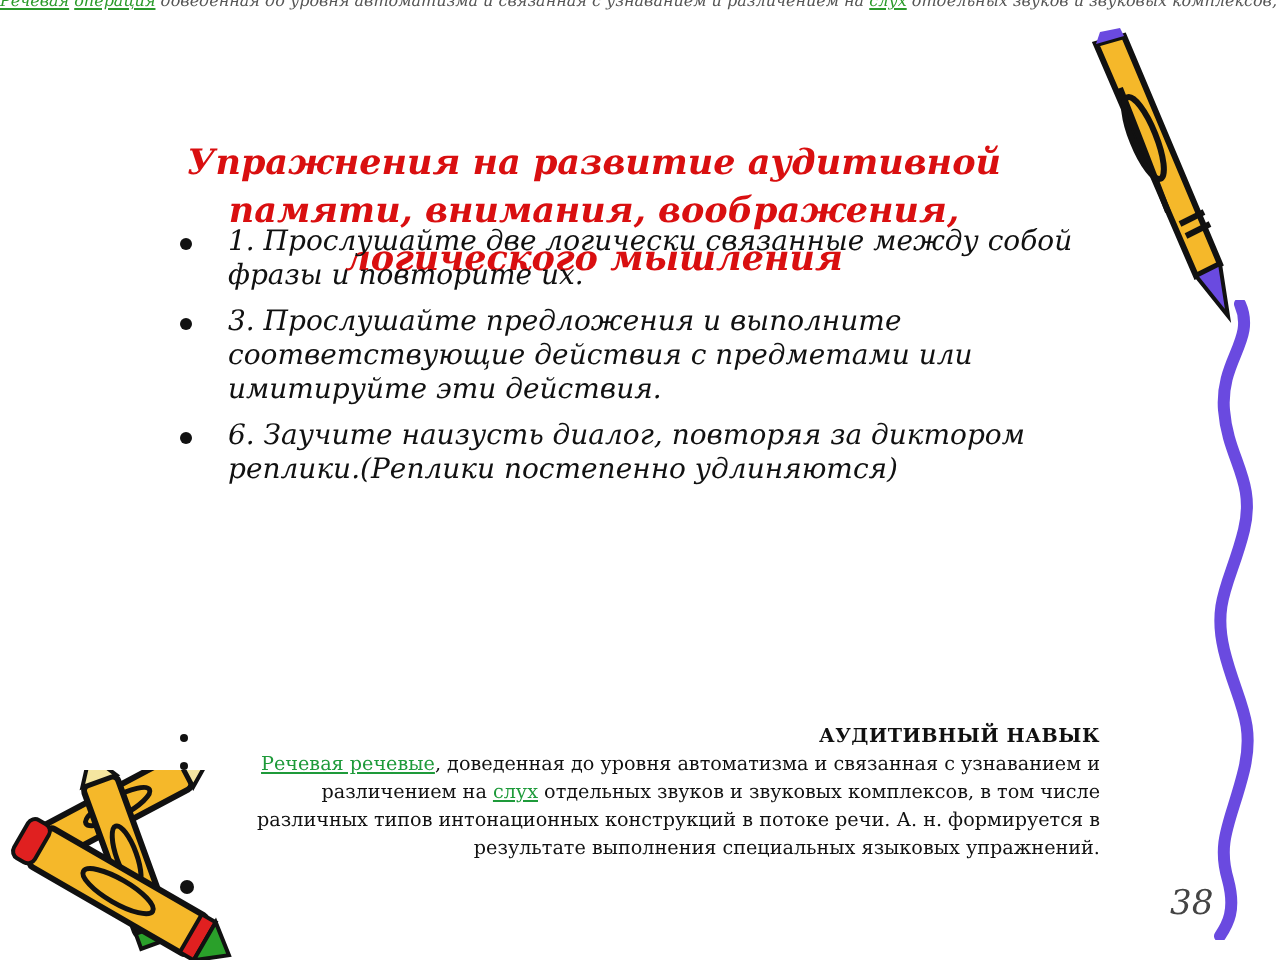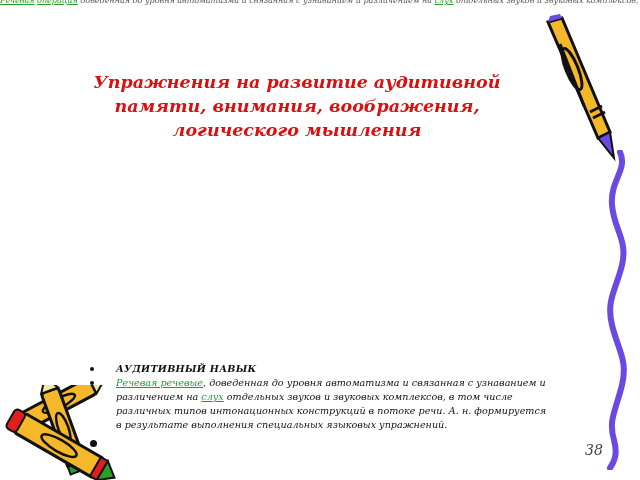--- a/index.html
+++ b/index.html
@@ -32,33 +32,33 @@
     .list li::before {
       content: ""; position: absolute; left: 0; top: 6px;
       width: 6px; height: 6px; border-radius: 50%; background: #111;
     }
     .sub {
       position: absolute; left: 90px; top: 362px; width: 460px;
       margin: 0; padding: 0; list-style: none;
     }
     .sub li {
       position: relative; padding-left: 26px;
-      font-style: italic; font-size: 9.6px; line-height: 14px; color: #111;
+      font-size: 9.6px; line-height: 14px; color: #111; text-align: right;
     }
     .sub li::before {
       content: ""; position: absolute; left: 0; top: 5px;
       width: 4px; height: 4px; border-radius: 50%; background: #111;
     }
     .sub li.big::before { width: 7px; height: 7px; top: 8px; }
     .sub li.big { height: 26px; }
     .sub .heading { font-weight: bold; letter-spacing: 0.3px; }
     .sub .lnk { color: #1e9a3a; text-decoration: underline; }
     .page-num {
       position: absolute; left: 585px; top: 442px;
-      font-style: italic; font-size: 14px; color: #444;
+      font-style: italic; font-size: 17px; color: #444;
     }
     .art { position: absolute; }
   </style>
 </head>
 <body>
 
 <div class="top-strip">
   <span class="lnk">Речевая</span>
   <span class="lnk">операция</span><span> доведённая до уровня автоматизма и связанная с узнаванием и различением на </span><span class="lnk">слух</span><span> отдельных звуков и звуковых комплексов, в том ч...</span>
 </div>
@@ -95,20 +95,23 @@
     <ellipse cx="58" cy="63" rx="20" ry="6" fill="none" stroke="#111" stroke-width="2.5"></ellipse>
     <rect x="2" y="52" width="12" height="22" rx="4" fill="#e02020" stroke="#111" stroke-width="2"></rect>
     <rect x="100" y="52" width="8" height="22" fill="#e02020" stroke="#111" stroke-width="2"></rect>
     <polygon points="108,52 108,74 122,63" fill="#2aa02a" stroke="#111" stroke-width="2"></polygon>
   </g>
 </svg>
 
 <h1 class="title">Упражнения на развитие аудитивной памяти, внимания, воображения, логического мышления</h1>
 
 <ul class="list">
+  <li>1. Прослушайте две логически связанные между собой фразы и повторите их.</li>
+  <li> 3. Прослушайте предложения и выполните соответствующие действия с предметами или имитируйте эти действия.</li>
+  <li>6. Заучите наизусть диалог, повторяя за диктором реплики.(Реплики постепенно удлиняются)</li>
 </ul>
 
 <ul class="sub">
   <li><span class="heading">АУДИТИВНЫЙ НАВЫК</span></li>
   <li><span class="lnk">Речевая речевые</span><span>, доведенная до уровня автоматизма и связанная с узнаванием и различением на </span><span class="lnk">слух</span><span> отдельных звуков и звуковых комплексов, в том числе различных типов интонационных конструкций в потоке речи. А. н. формируется в результате выполнения      специальных языковых упражнений.</span></li>
   <li class="big"></li>
 </ul>
 
 <div class="page-num">38</div>
 

